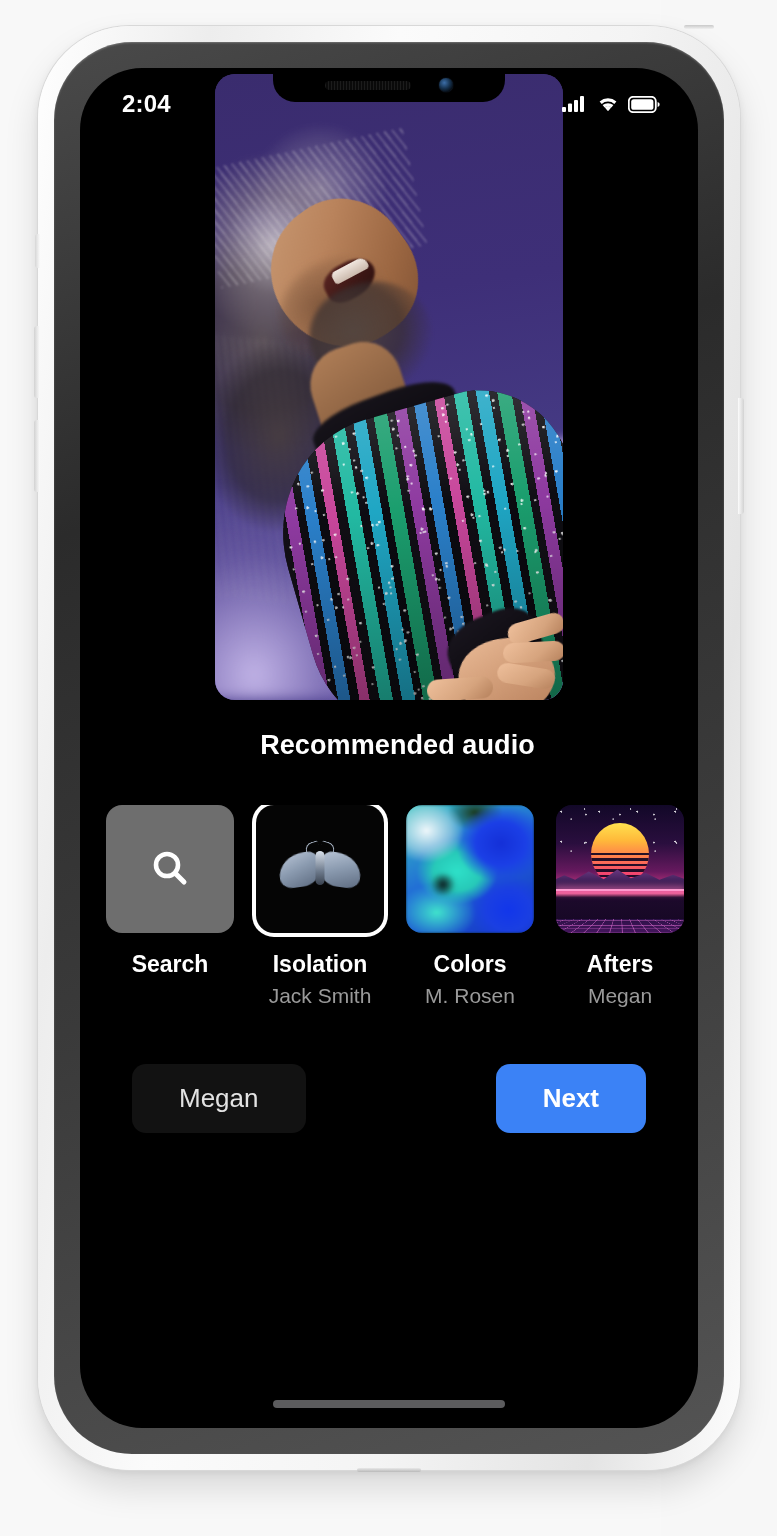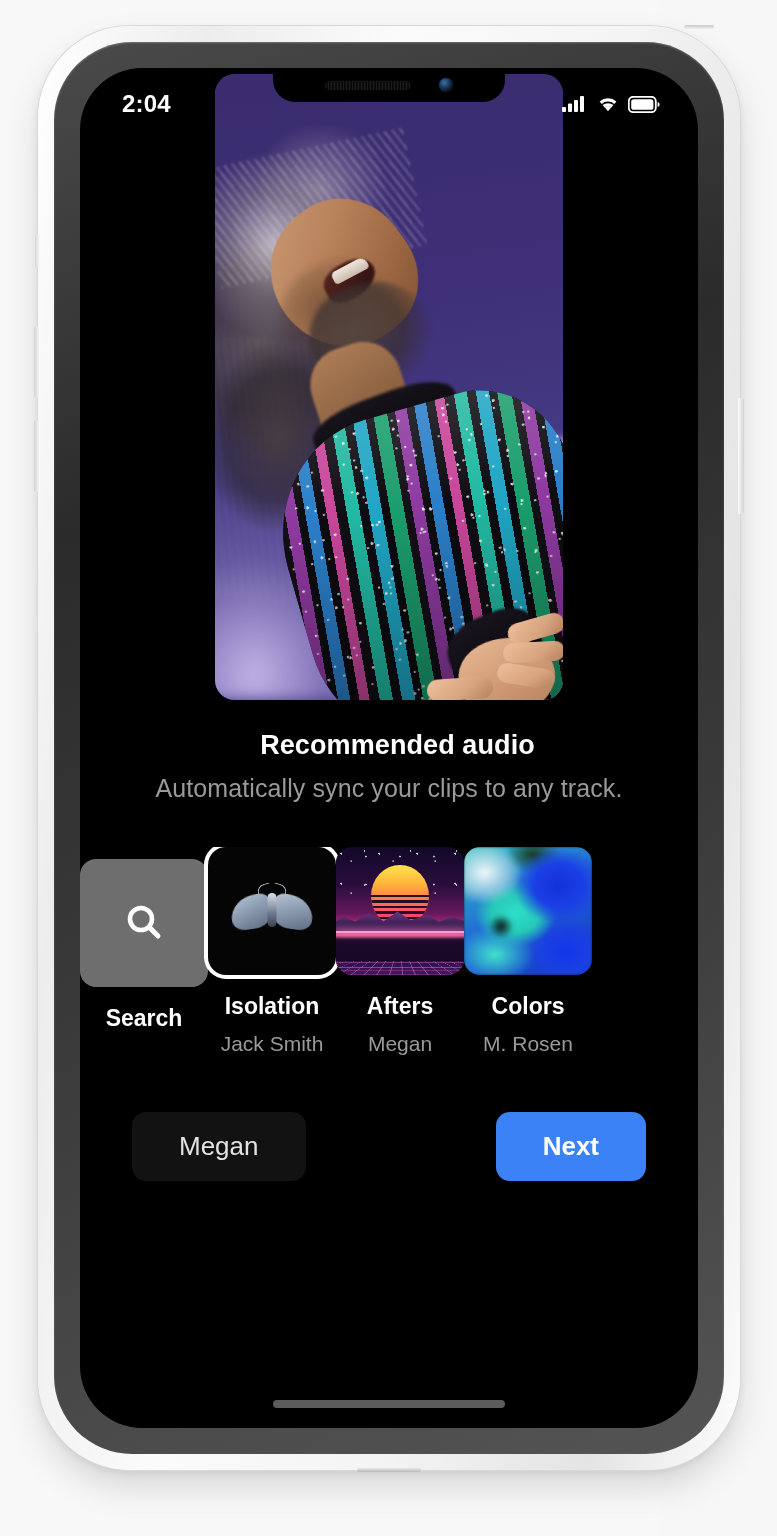--- a/index.html
+++ b/index.html
@@ -465,23 +465,24 @@
   .copy-sub {
     color: #9a9a9a;
     font-size: 25px;
     margin-top: 13px;
     letter-spacing: 0.1px;
   }
 
   
   .carousel {
     display: flex;
+    gap: 22px;
     margin-top: 44px;
+    padding-left: 26px;
     overflow: hidden;
-    align-items: center;
   }
   .track {
     flex: 0 0 auto;
     width: 128px;
     text-align: center;
   }
   .thumb {
     width: 128px;
     height: 128px;
     border-radius: 16px;
@@ -501,21 +502,21 @@
     color: #ffffff;
     font-size: 23px;
     font-weight: bold;
     margin-top: 18px;
     white-space: nowrap;
     overflow: hidden;
   }
   .track-artist {
     color: #9a9a9a;
     font-size: 21px;
-    margin-top: 12px;
+    margin-top: 6px;
     white-space: nowrap;
     overflow: hidden;
   }
 
   
   .thumb-search {
     background: #6e6e6e;
     display: flex;
     align-items: center;
     justify-content: center;
@@ -746,21 +747,20 @@
               <div class="finger f2"></div>
               <div class="finger f3"></div>
               <div class="finger f4"></div>
 
             </div>
           </div>
         </div>
 
         <div class="copy">
           <div class="copy-title">Recommended audio</div>
-          <div class="copy-sub">Automatically sync your clips to any track.</div>
         </div>
 
         <div class="carousel">
 
           <div class="track">
             <div class="thumb thumb-search">
               <svg width="46" height="46" viewBox="0 0 46 46">
                 <circle cx="20" cy="19" r="11" fill="none" stroke="#fff" stroke-width="4.6"></circle>
                 <path d="M28.5 27.5 37 36" stroke="#fff" stroke-width="5" stroke-linecap="round"></path>
               </svg>
@@ -777,41 +777,41 @@
                 <div class="moth-body"></div>
                 <div class="antenna antenna-l"></div>
                 <div class="antenna antenna-r"></div>
               </div>
             </div>
             <div class="track-title">Isolation</div>
             <div class="track-artist">Jack Smith</div>
           </div>
 
           <div class="track">
+            <div class="thumb thumb-colors">
+              <div class="colors-art"></div>
+              <div class="colors-dark"></div>
+            </div>
+            <div class="track-title">Colors</div>
+            <div class="track-artist">M. Rosen</div>
+          </div>
+
+          <div class="track">
             <div class="thumb thumb-synth">
               <div class="synth-sky"></div>
               <div class="synth-stars"></div>
               <div class="synth-sun"></div>
               <div class="synth-mtn"></div>
               <div class="synth-horizon"></div>
               <div class="synth-grid"></div>
             </div>
             <div class="track-title">Afters</div>
             <div class="track-artist">Megan</div>
           </div>
 
-          <div class="track">
-            <div class="thumb thumb-colors">
-              <div class="colors-art"></div>
-              <div class="colors-dark"></div>
-            </div>
-            <div class="track-title">Colors</div>
-            <div class="track-artist">M. Rosen</div>
-          </div>
-
         </div>
 
         <div class="footer">
           <button class="skip-btn">Megan</button>
           <button class="next-btn">Next</button>
         </div>
 
         <div class="home-indicator"></div>
 
       </div>

